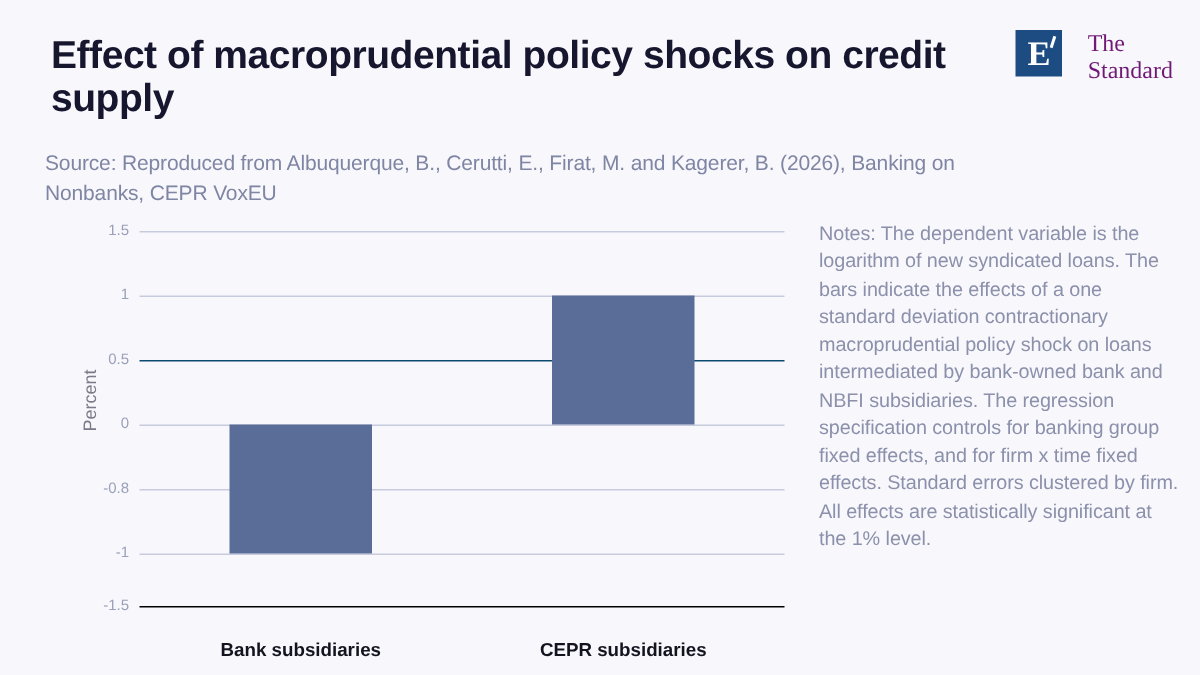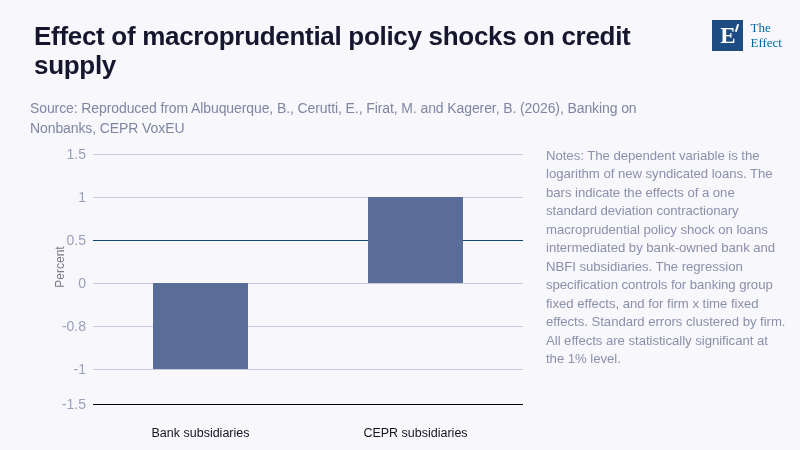--- a/index.html
+++ b/index.html
@@ -76,24 +76,24 @@
   #logo-mark .logo-tick {
     position: absolute;
     right: 5px;
     top: 4px;
     width: 2px;
     height: 8px;
     background: #ffffff;
     transform: rotate(18deg);
   }
   #logo-text {
-    margin-left: 7px;
+    margin-left: 17px;
     font-family: "Liberation Serif", serif;
-    color: #0369a1;
-    font-size: 13px;
+    color: #701a75;
+    font-size: 16px;
     line-height: 1.12;
     padding-top: 1px;
   }
   #logo-text .lt1 { display: block; }
   #logo-text .lt2 { display: block; }
 
   
   #chart-area {
     position: absolute;
     left: 0;
@@ -125,34 +125,34 @@
     left: 0;
     width: 430px;
     height: 1px;
     background: #c6cbde;
   }
   .ytick {
     position: absolute;
     right: 100%;
     margin-right: 7px;
     transform: translateY(-50%);
-    font-size: 14px;
+    font-size: 10px;
     color: #9aa0ba;
     white-space: nowrap;
   }
   .bar {
     position: absolute;
     background: #5a6d99;
   }
   .xlabel {
     position: absolute;
     top: 272px;
     transform: translateX(-50%);
     font-size: 12.5px;
-    font-weight: normal;
+    font-weight: bold;
     color: #14141f;
     white-space: nowrap;
   }
 
   
   #notes {
     position: absolute;
     left: 546px;
     top: 147px;
     width: 240px;
@@ -173,21 +173,21 @@
 
   <div id="source-line">Source: Reproduced from Albuquerque, B., Cerutti, E., Firat, M. and Kagerer, B. (2026), Banking on Nonbanks, CEPR VoxEU</div>
 
   <div id="logo-block">
     <div id="logo-mark">
       <span class="logo-e">E</span>
       <span class="logo-tick"></span>
     </div>
     <div id="logo-text">
       <span class="lt1">The</span>
-      <span class="lt2">Effect</span>
+      <span class="lt2">Standard</span>
     </div>
   </div>
 
 </div>
 
 <div id="chart-area">
   <div id="y-axis-title">Percent</div>
   <div id="plot">
       <div class="gridline" style="top: 0px; background: rgb(198, 203, 222);">
         <span class="ytick">1.5</span>

